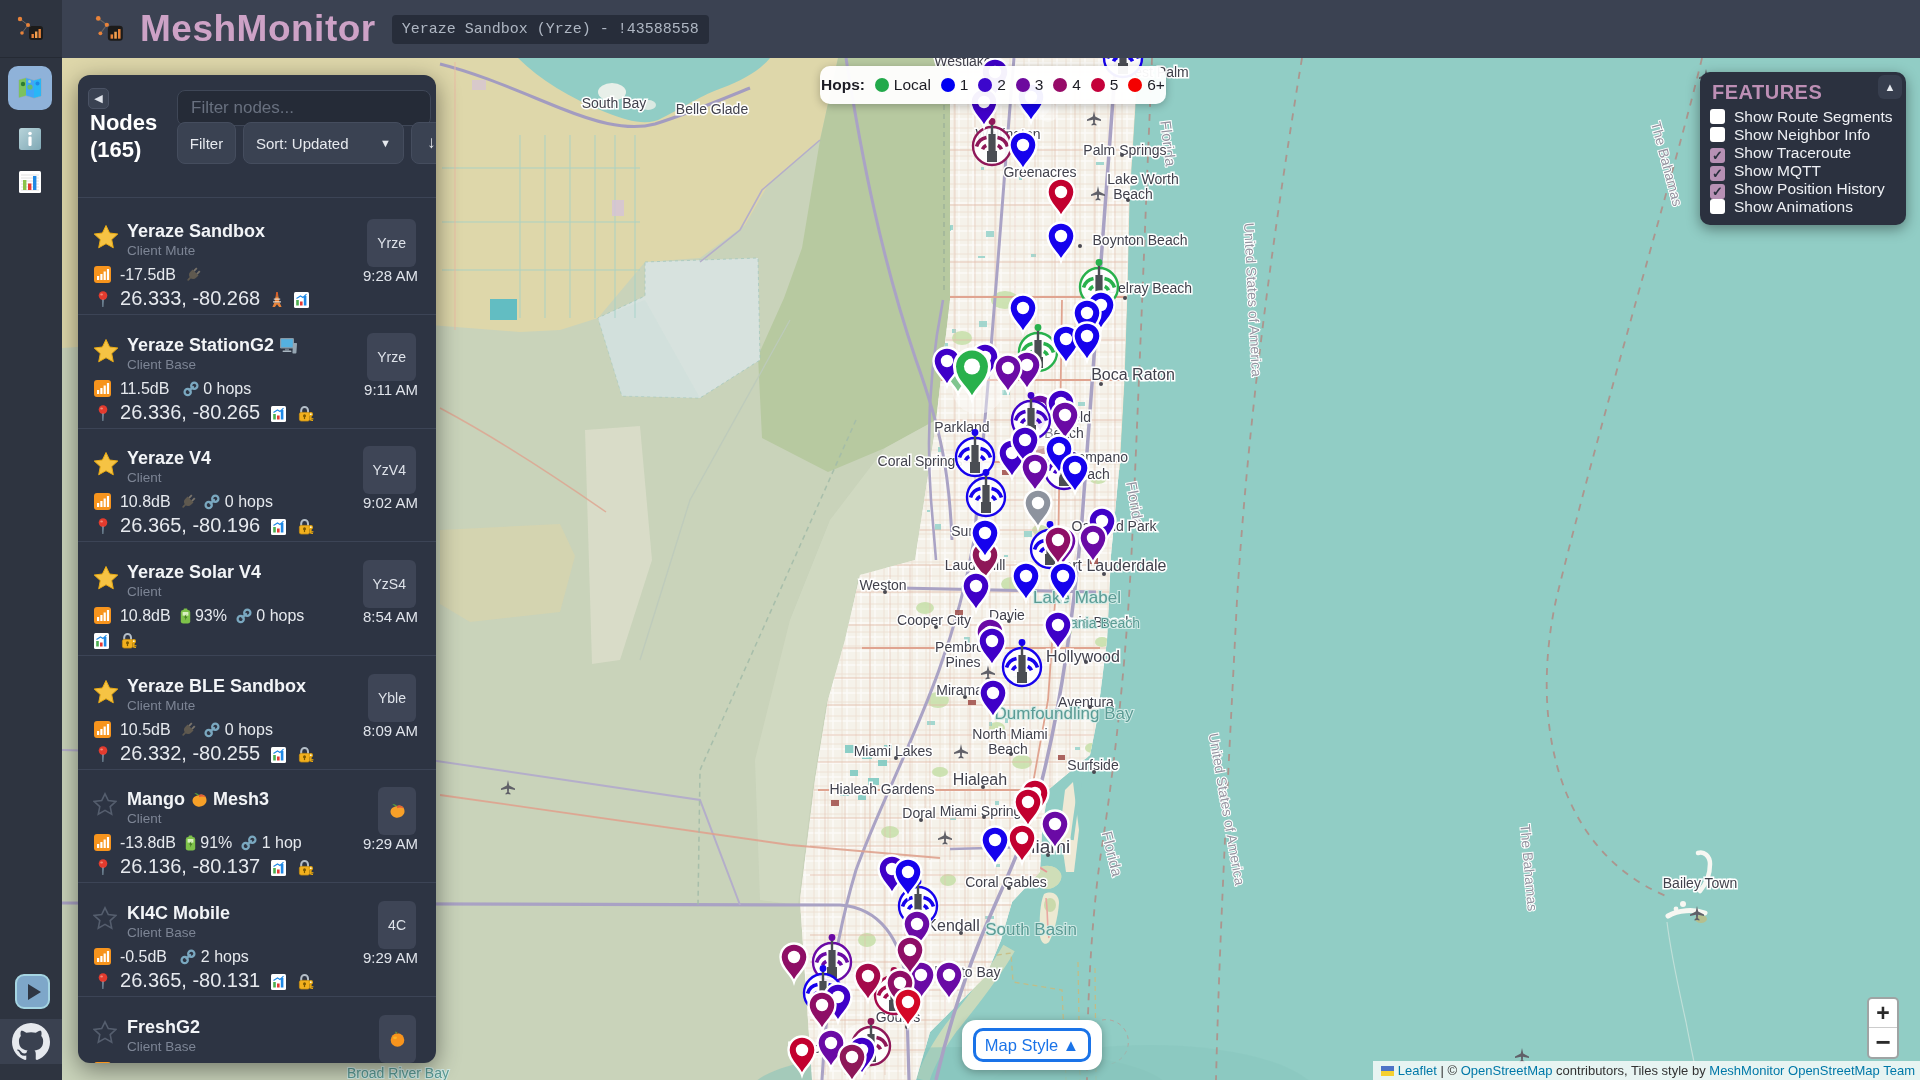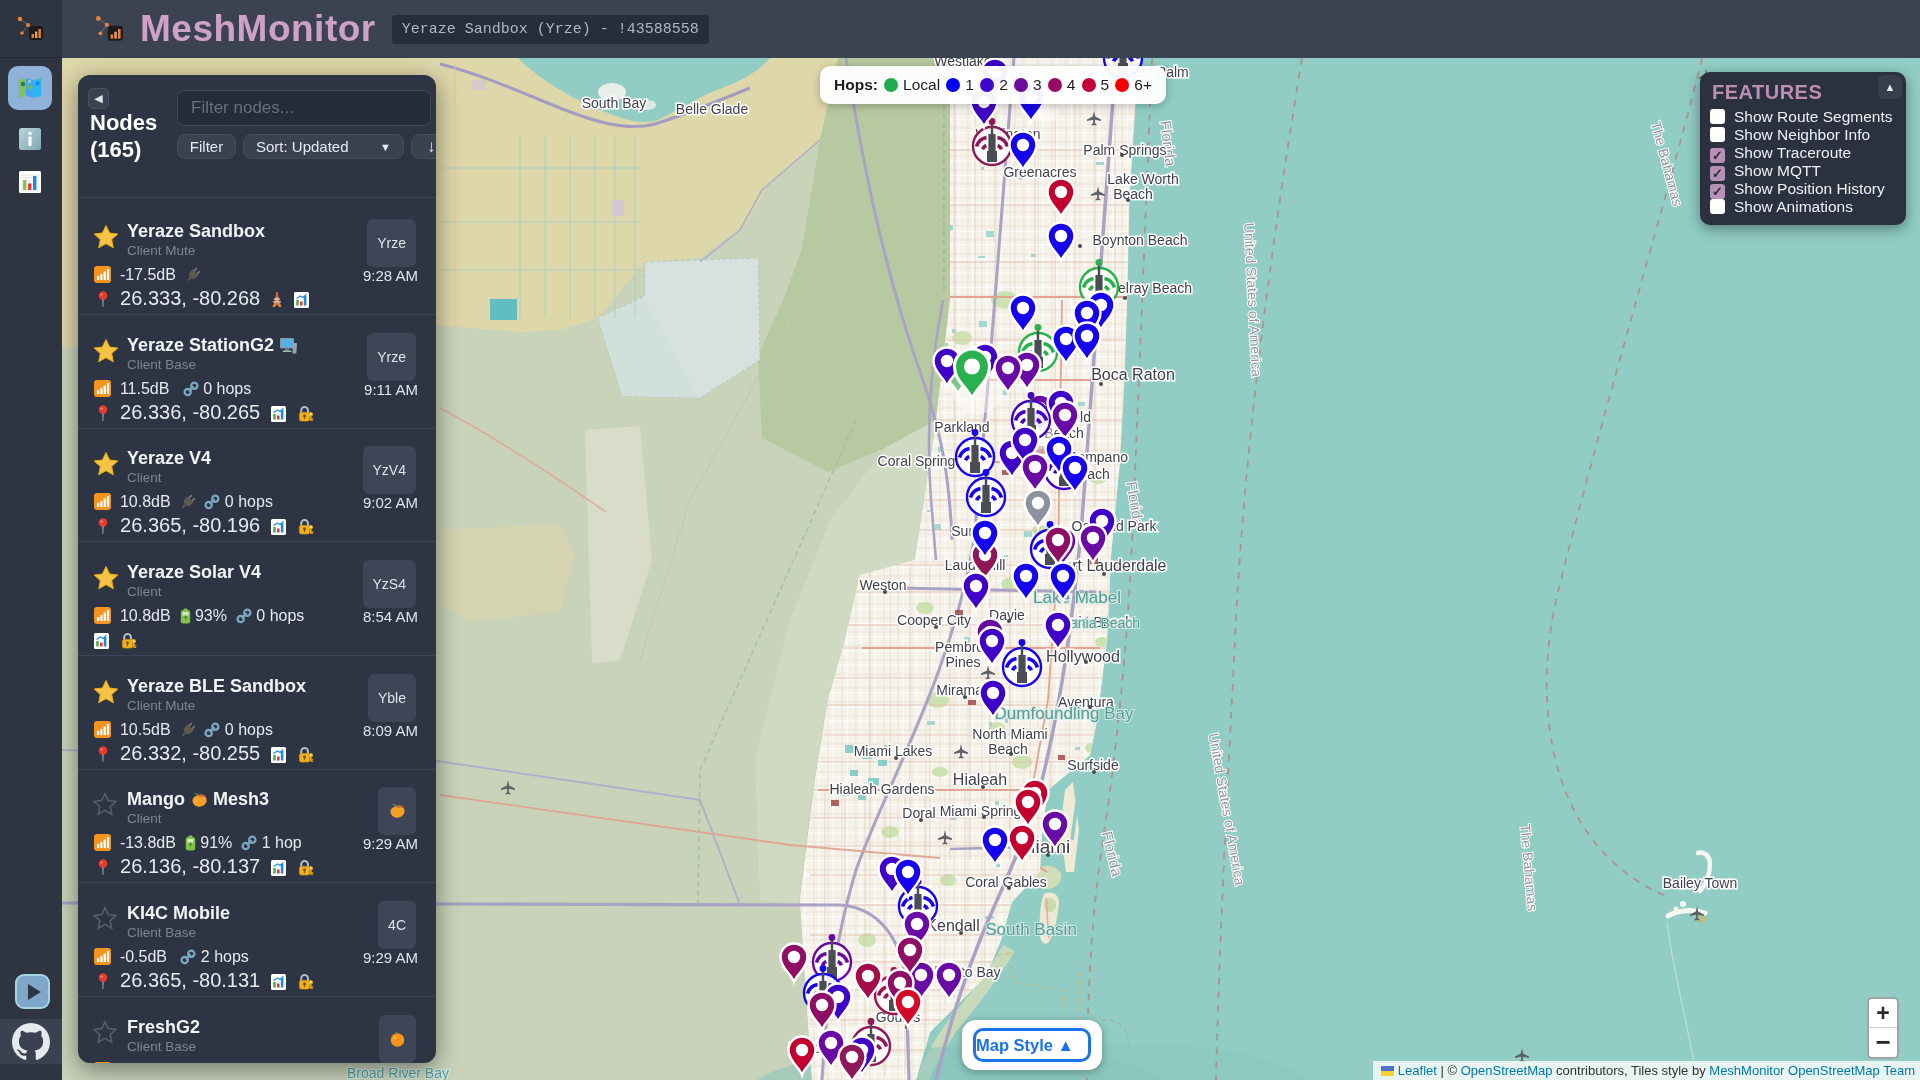--- a/index.html
+++ b/index.html
@@ -10,43 +10,43 @@
 .title{font-size:37px;font-weight:bold;color:#cda2c6;letter-spacing:0.5px;margin-left:14px}
 .subbadge{margin-left:16px;background:#272d3a;border-radius:4px;padding:6px 10px;font-family:"Liberation Mono",monospace;font-size:15px;color:#aeb6c2}
 .navright{position:absolute;right:32px;top:0;height:58px;display:flex;align-items:center;gap:24px}
 .conndot{display:inline-block;width:13px;height:13px;border-radius:50%;background:#a3bd80;margin-right:10px;vertical-align:-1px}
 .conn{color:#e8ebf0;font-size:18px}
 .loginbtn{background:#8fb0d8;border-radius:8px;height:40px;padding:0 13px;display:flex;align-items:center;gap:8px;font-size:18.5px;font-weight:bold;color:#252b38}
 .panel{position:absolute;left:78px;top:75px;width:358px;height:988px;background:#2d3443;border-radius:12px;box-shadow:0 6px 24px rgba(0,0,0,0.45);z-index:40;overflow:hidden}
 .backbtn{position:absolute;left:10px;top:13px;width:21px;height:21px;background:#3a4252;border:1px solid #4a5264;border-radius:5px;color:#dfe3ea;font-size:11px;text-align:center;line-height:19px}
 .ptitle{position:absolute;left:12px;top:34px;width:95px;font-size:22px;font-weight:bold;color:#fff;line-height:27px}
 .filterinput{position:absolute;left:99px;top:15px;width:254px;height:36px;background:#252b37;border:1px solid #3f4757;border-radius:8px;color:#68707f;font-size:17px;line-height:34px;padding-left:13px}
-.btnrow{position:absolute;left:99px;top:59px;height:25px;display:flex;gap:7px}
+.btnrow{position:absolute;left:99px;top:47px;height:42px;display:flex;gap:7px}
 .pbtn{background:#3a4252;border:1px solid #454d5e;border-radius:8px;color:#e6e9ee;font-size:15px;display:flex;align-items:center;justify-content:center}
 .hdrdiv{position:absolute;left:0;top:122px;width:358px;height:1px;background:#3c4456}
 .card{position:absolute;left:0;width:358px;height:114px}
 .cdiv{position:absolute;left:0;bottom:0;width:358px;height:1px;background:#3c4456}
 .cstar{position:absolute;left:15px;top:23px}
 .cname{position:absolute;left:49px;top:20px;font-size:18px;font-weight:bold;color:#f2f4f7;white-space:nowrap}
 .crole{position:absolute;left:49px;top:42px;font-size:13.5px;color:#7d8595}
 .cbadge{position:absolute;right:20px;top:18px;background:#3e4556;border-radius:6px;padding:16px 10px;font-size:14px;color:#dfe3ea}
 .crow1{position:absolute;left:16px;top:65px;font-size:16px;color:#e6e9ee;white-space:nowrap}
 .crow2{position:absolute;left:19px;top:86px;font-size:20px;color:#e6e9ee;white-space:nowrap}
 .ctime{position:absolute;right:18px;top:66px;font-size:15px;color:#dfe3ea}
-.legend{position:absolute;left:820px;top:66px;width:346px;height:38px;background:rgba(255,255,255,0.95);border-radius:10px;box-shadow:0 2px 8px rgba(0,0,0,0.25);display:flex;align-items:center;padding:0 14px;justify-content:space-between;box-sizing:border-box;z-index:30;font-size:15.5px;color:#1c1c24}
+.legend{position:absolute;left:820px;top:66px;width:346px;height:38px;background:rgba(255,255,255,0.95);border-radius:10px;box-shadow:0 2px 8px rgba(0,0,0,0.25);display:flex;align-items:center;padding:0 1px;justify-content:space-between;box-sizing:border-box;z-index:30;font-size:15.5px;color:#1c1c24}
 .ldot{display:inline-block;width:14px;height:14px;border-radius:50%;vertical-align:-2px;margin-right:5px}
 .features{position:absolute;left:1700px;top:72px;width:206px;height:153px;background:#2b313f;border-radius:10px;box-shadow:0 4px 14px rgba(0,0,0,0.4);z-index:30}
 .ftitle{position:absolute;left:12px;top:9px;font-size:20px;font-weight:bold;color:#bd8fb5;letter-spacing:0.5px}
 .fcollapse{position:absolute;right:4px;top:3px;width:24px;height:24px;background:#373e4e;border-radius:6px;color:#e8ebf0;font-size:11px;text-align:center;line-height:24px}
 .frow{position:absolute;left:10px;height:18px;font-size:15.5px;color:#eef0f4;white-space:nowrap}
 .cb{display:inline-block;width:15px;height:15px;border-radius:3px;margin-right:9px;vertical-align:-2px;text-align:center;line-height:15px;font-size:13px}
 .cbu{background:#fff}
 .cbc{background:#b791b5;color:#2b313f;font-weight:bold}
 .mapstyle{position:absolute;left:962px;top:1020px;width:140px;height:50px;background:#fff;border-radius:14px;box-shadow:0 2px 10px rgba(0,0,0,0.3);z-index:30}
-.mapstyle .inner{position:absolute;left:11px;top:8px;width:118px;height:34px;border:3px solid #1a73e8;border-radius:10px;color:#1a73e8;font-weight:bold;font-size:16.5px;line-height:28px}
+.mapstyle .inner{position:absolute;left:11px;top:8px;width:118px;height:34px;border:3px solid #1a73e8;border-radius:10px;color:#1a73e8;font-weight:normal;font-size:16.5px;text-align:center;line-height:28px}
 .zoomctl{position:absolute;left:1867px;top:997px;width:32px;height:62px;background:#fff;border:2px solid rgba(80,90,90,0.55);border-radius:5px;z-index:30}
 .zoomctl .zin{position:absolute;left:0;top:0;width:28px;height:29px;text-align:center;line-height:29px;font-size:23px;font-weight:bold;color:#2a2a2a;border-bottom:1px solid #ccc}
 .zoomctl .zout{position:absolute;left:0;top:30px;width:28px;height:29px;text-align:center;line-height:27px;font-size:26px;font-weight:bold;color:#2a2a2a}
 .attrib{position:absolute;right:0;bottom:0;height:19px;background:rgba(255,255,255,0.78);z-index:31;font-size:13px;color:#333;padding:0 5px 0 8px;line-height:19px;white-space:nowrap}
 .attrib a{color:#0078a8;text-decoration:none}
 .sbbtn{position:absolute;left:8px;width:44px;height:44px;border-radius:10px;display:flex;align-items:center;justify-content:center}
 .gh{position:absolute;left:0;top:1019px;width:62px;height:45px;background:#3a4150;display:flex;align-items:center;justify-content:center}
 </style></head><body>
 
 <div class="mapwrap"><svg width="1858" height="1022" viewBox="62 58 1858 1022">

